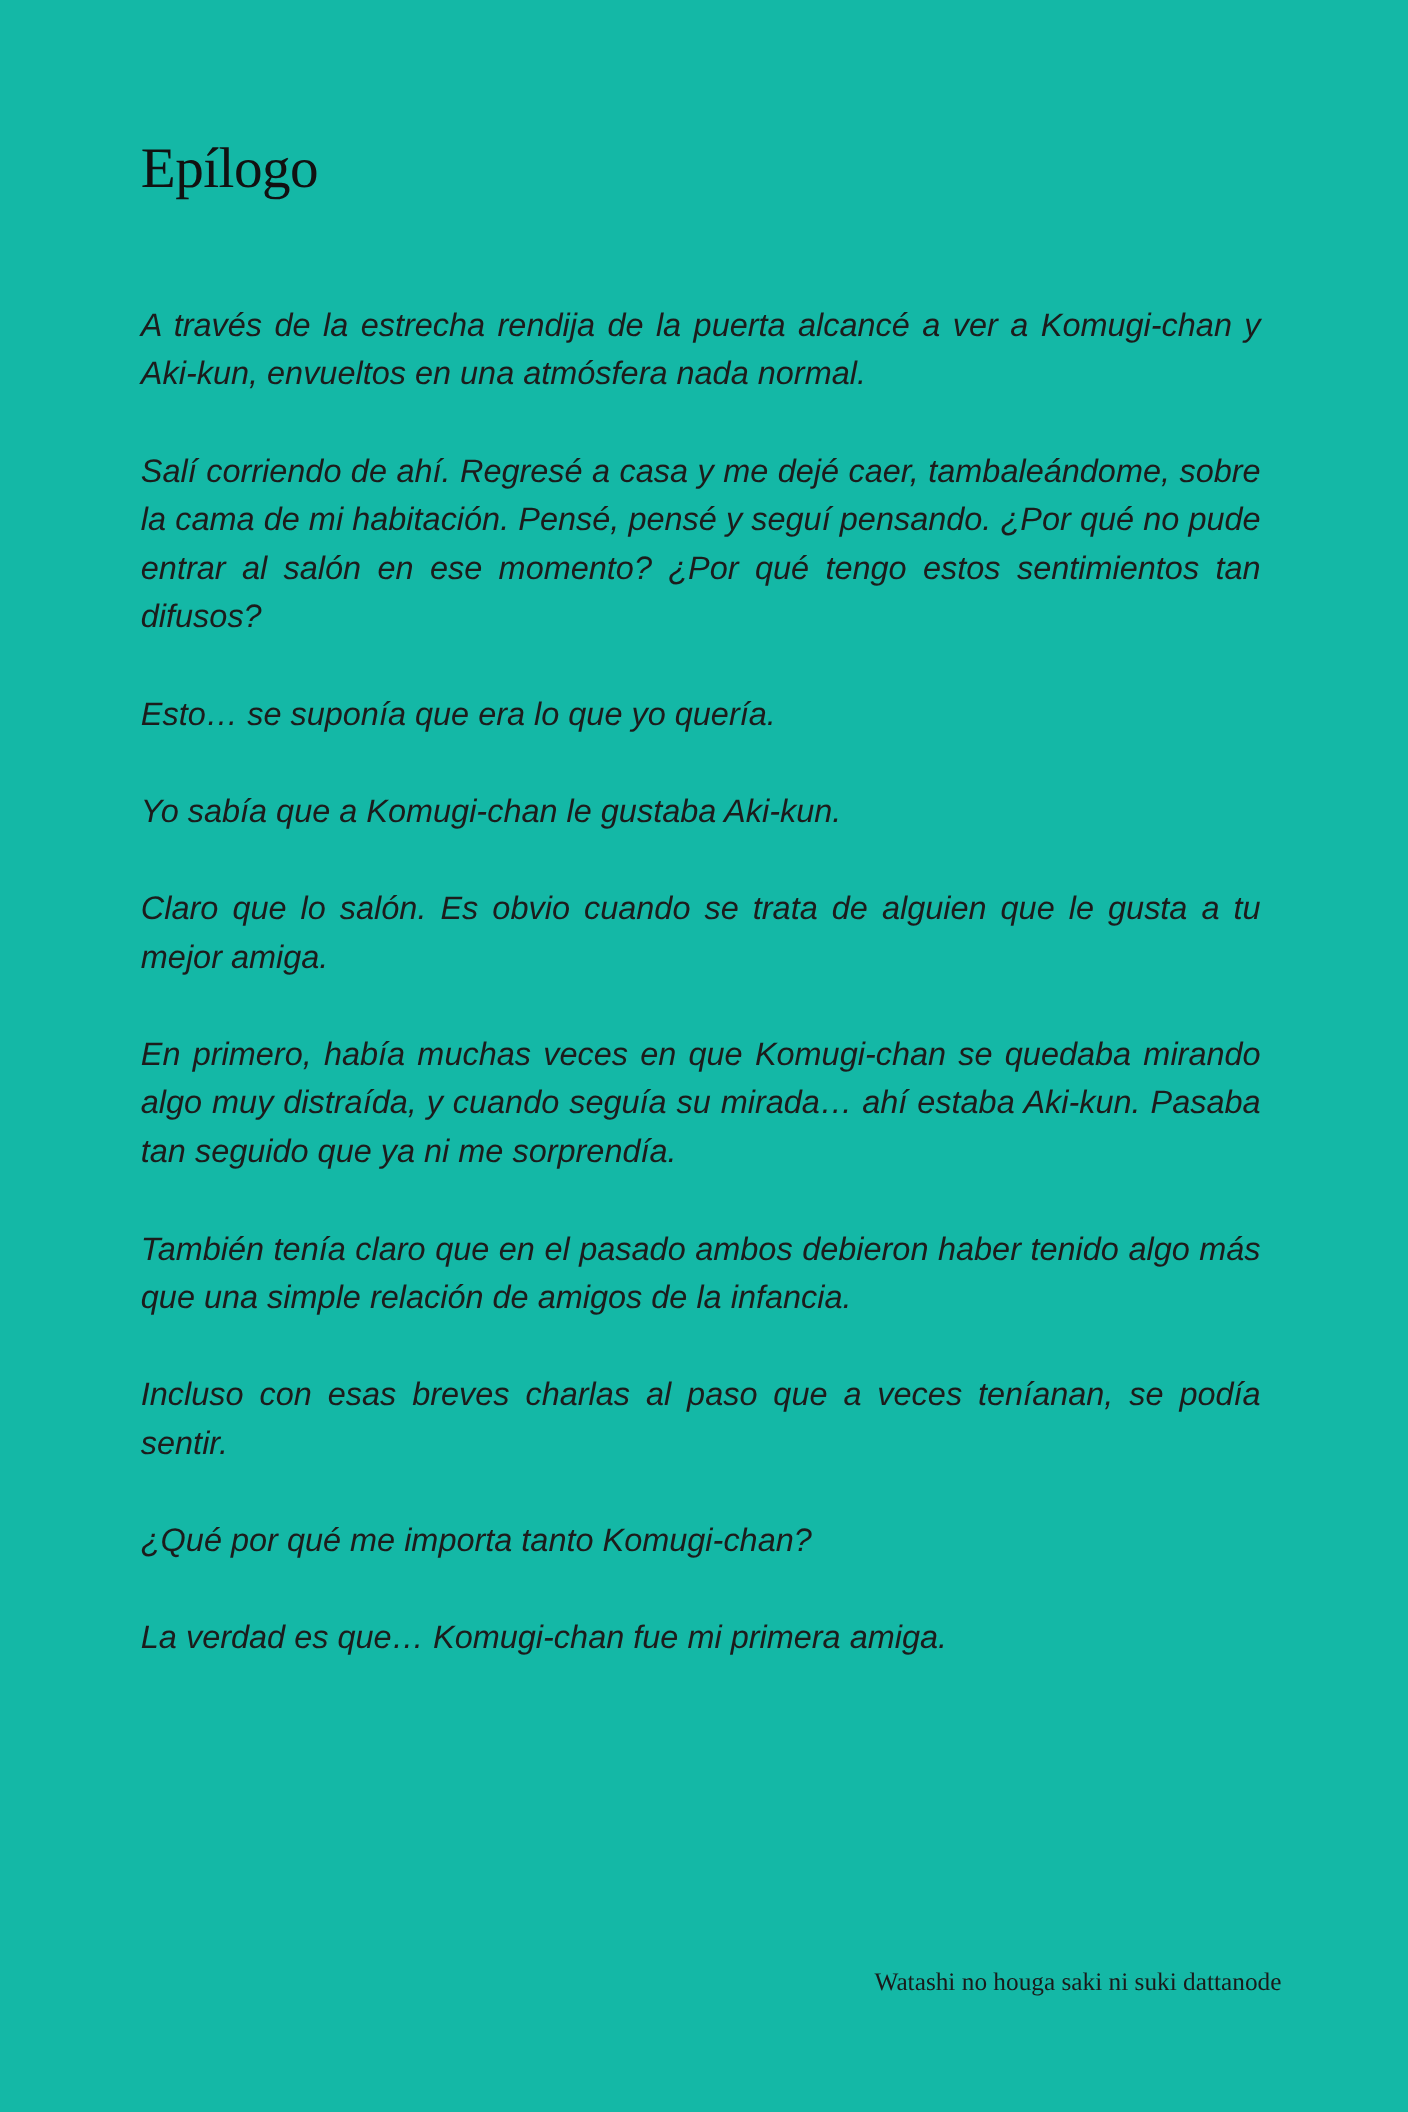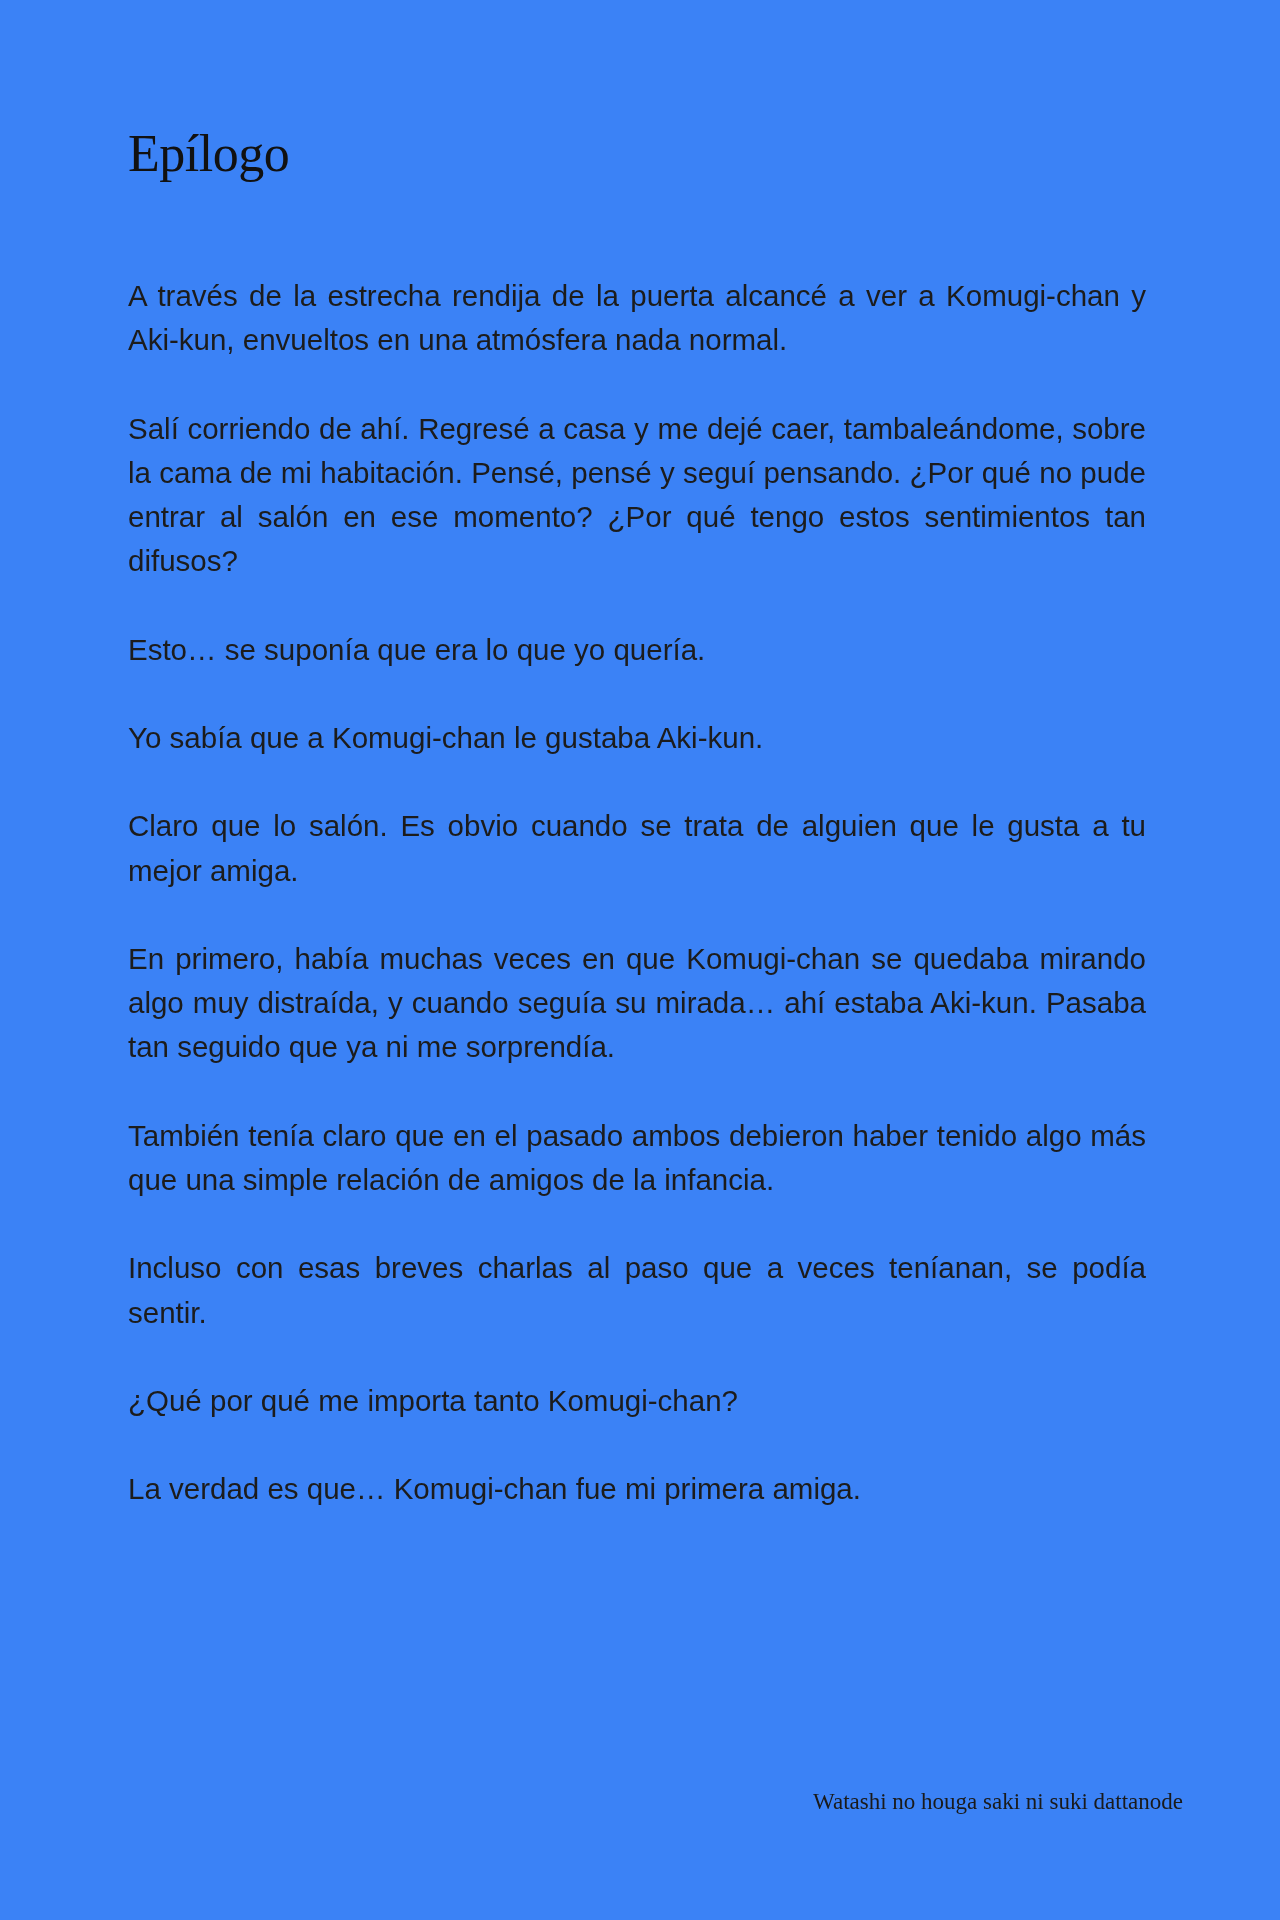--- a/index.html
+++ b/index.html
@@ -12,21 +12,21 @@
     height: 1920px;
     position: relative;
     overflow: hidden;
     color: #1a1a1a;
   }
   .page {
     position: absolute;
     left: 0; top: 0;
     width: 1280px;
     height: 1920px;
-    background: #3b82f6;
+    background: #14b8a6;
   }
   .chapter-title {
     position: absolute;
     left: 128px;
     top: 122px;
     margin: 0;
     font-family: "Liberation Serif", "DejaVu Serif", serif;
     font-weight: normal;
     font-size: 52px;
     line-height: 64px;
@@ -40,30 +40,31 @@
     width: 1018px;
     font-family: "Liberation Sans", "DejaVu Sans", sans-serif;
     font-size: 29.5px;
     line-height: 44.2px;
     color: #1c1c1c;
   }
   .body-text p {
     margin: 0 0 44.2px 0;
     text-align: justify;
     hyphens: none;
+    font-style: italic;
   }
   .body-text p:last-child {
     margin-bottom: 0;
   }
   .footer {
     position: absolute;
-    left: 703px;
+    left: 740px;
     top: 1786px;
     width: 480px;
-    text-align: right;
+    text-align: center;
     font-family: "Liberation Serif", "DejaVu Serif", serif;
     font-size: 23px;
     line-height: 31px;
     color: #1a1a1a;
   }
   .footer div {
     white-space: nowrap;
   }
 </style>
 </head>

